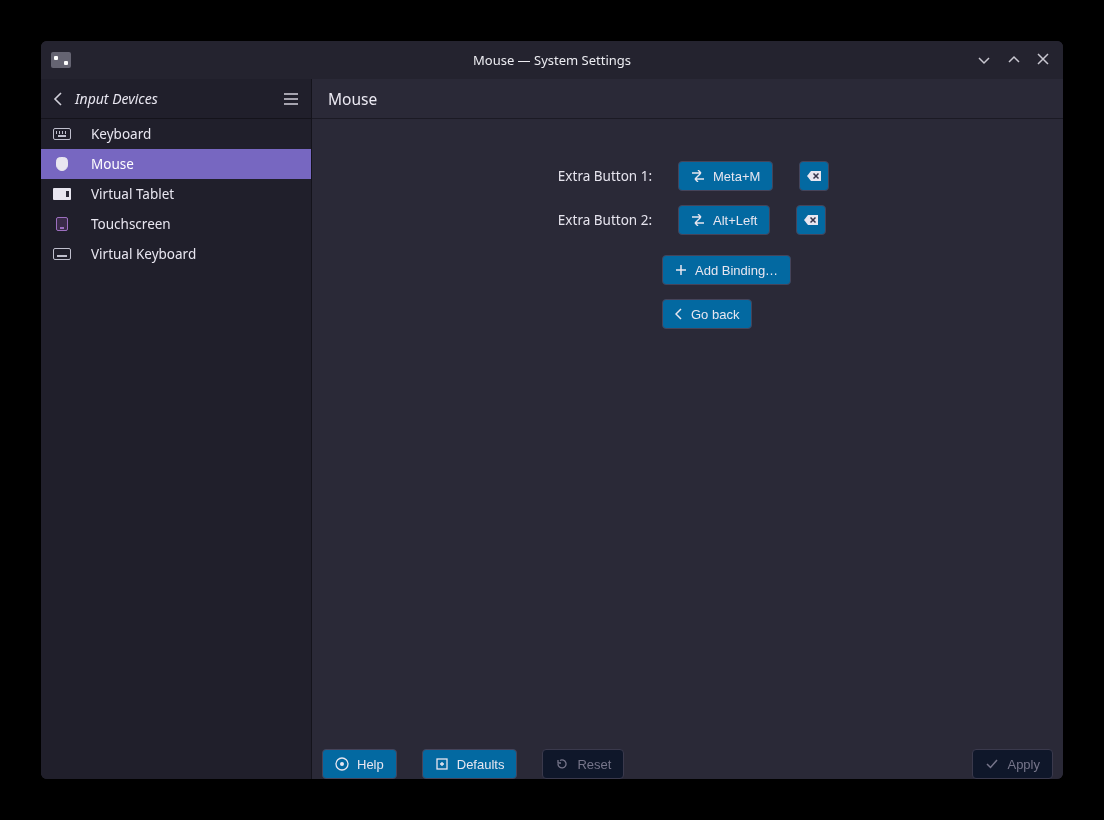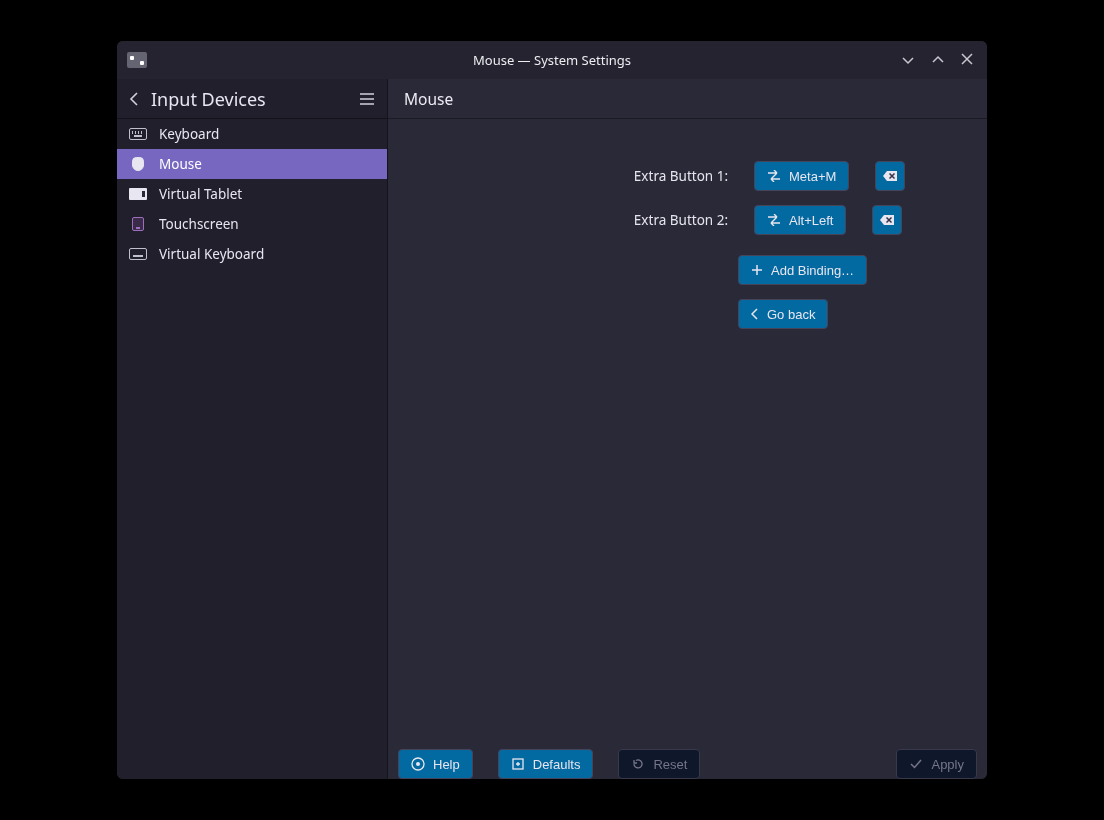--- a/index.html
+++ b/index.html
@@ -8,21 +8,21 @@
   font-family: "Noto Sans", "Segoe UI", sans-serif;
   font-size: 14px;
   color: #e8e6f0;
   width: 1104px;
   height: 820px;
   display: flex;
   align-items: center;
   justify-content: center;
 }
 .window {
-  width: 870px;
+  width: 1022px;
   height: 738px;
   background: #2a2937;
   border-radius: 6px;
   overflow: hidden;
   display: flex;
   flex-direction: column;
   box-shadow: 0 4px 20px rgba(0,0,0,0.5);
 }
 .titlebar {
   height: 38px;
@@ -92,37 +92,38 @@
   padding: 0 12px;
   border-bottom: 1px solid #14131b;
 }
 .back-chevron {
   color: #d1d0da;
   margin-right: 12px;
   cursor: pointer;
   display:inline-flex;
 }
 .sidebar-title {
-  font-size: 18px;
+  font-size: 14px;
   color: #e8e6f0;
+  font-style: italic;
 }
 .hamburger {
   margin-left: auto;
   cursor: pointer;
   display:inline-flex;
 }
 .sidebar-items {
   padding-top: 0;
 }
 .sidebar-item {
   height: 30px;
   display: flex;
   align-items: center;
   padding-left: 12px;
-  gap: 12px;
+  gap: 20px;
   cursor: pointer;
 }
 .sidebar-item.selected {
   background: #7767c1;
   color: #fff;
 }
 .sidebar-item .item-icon {
   width: 18px;
   height: 14px;
   display: inline-flex;

